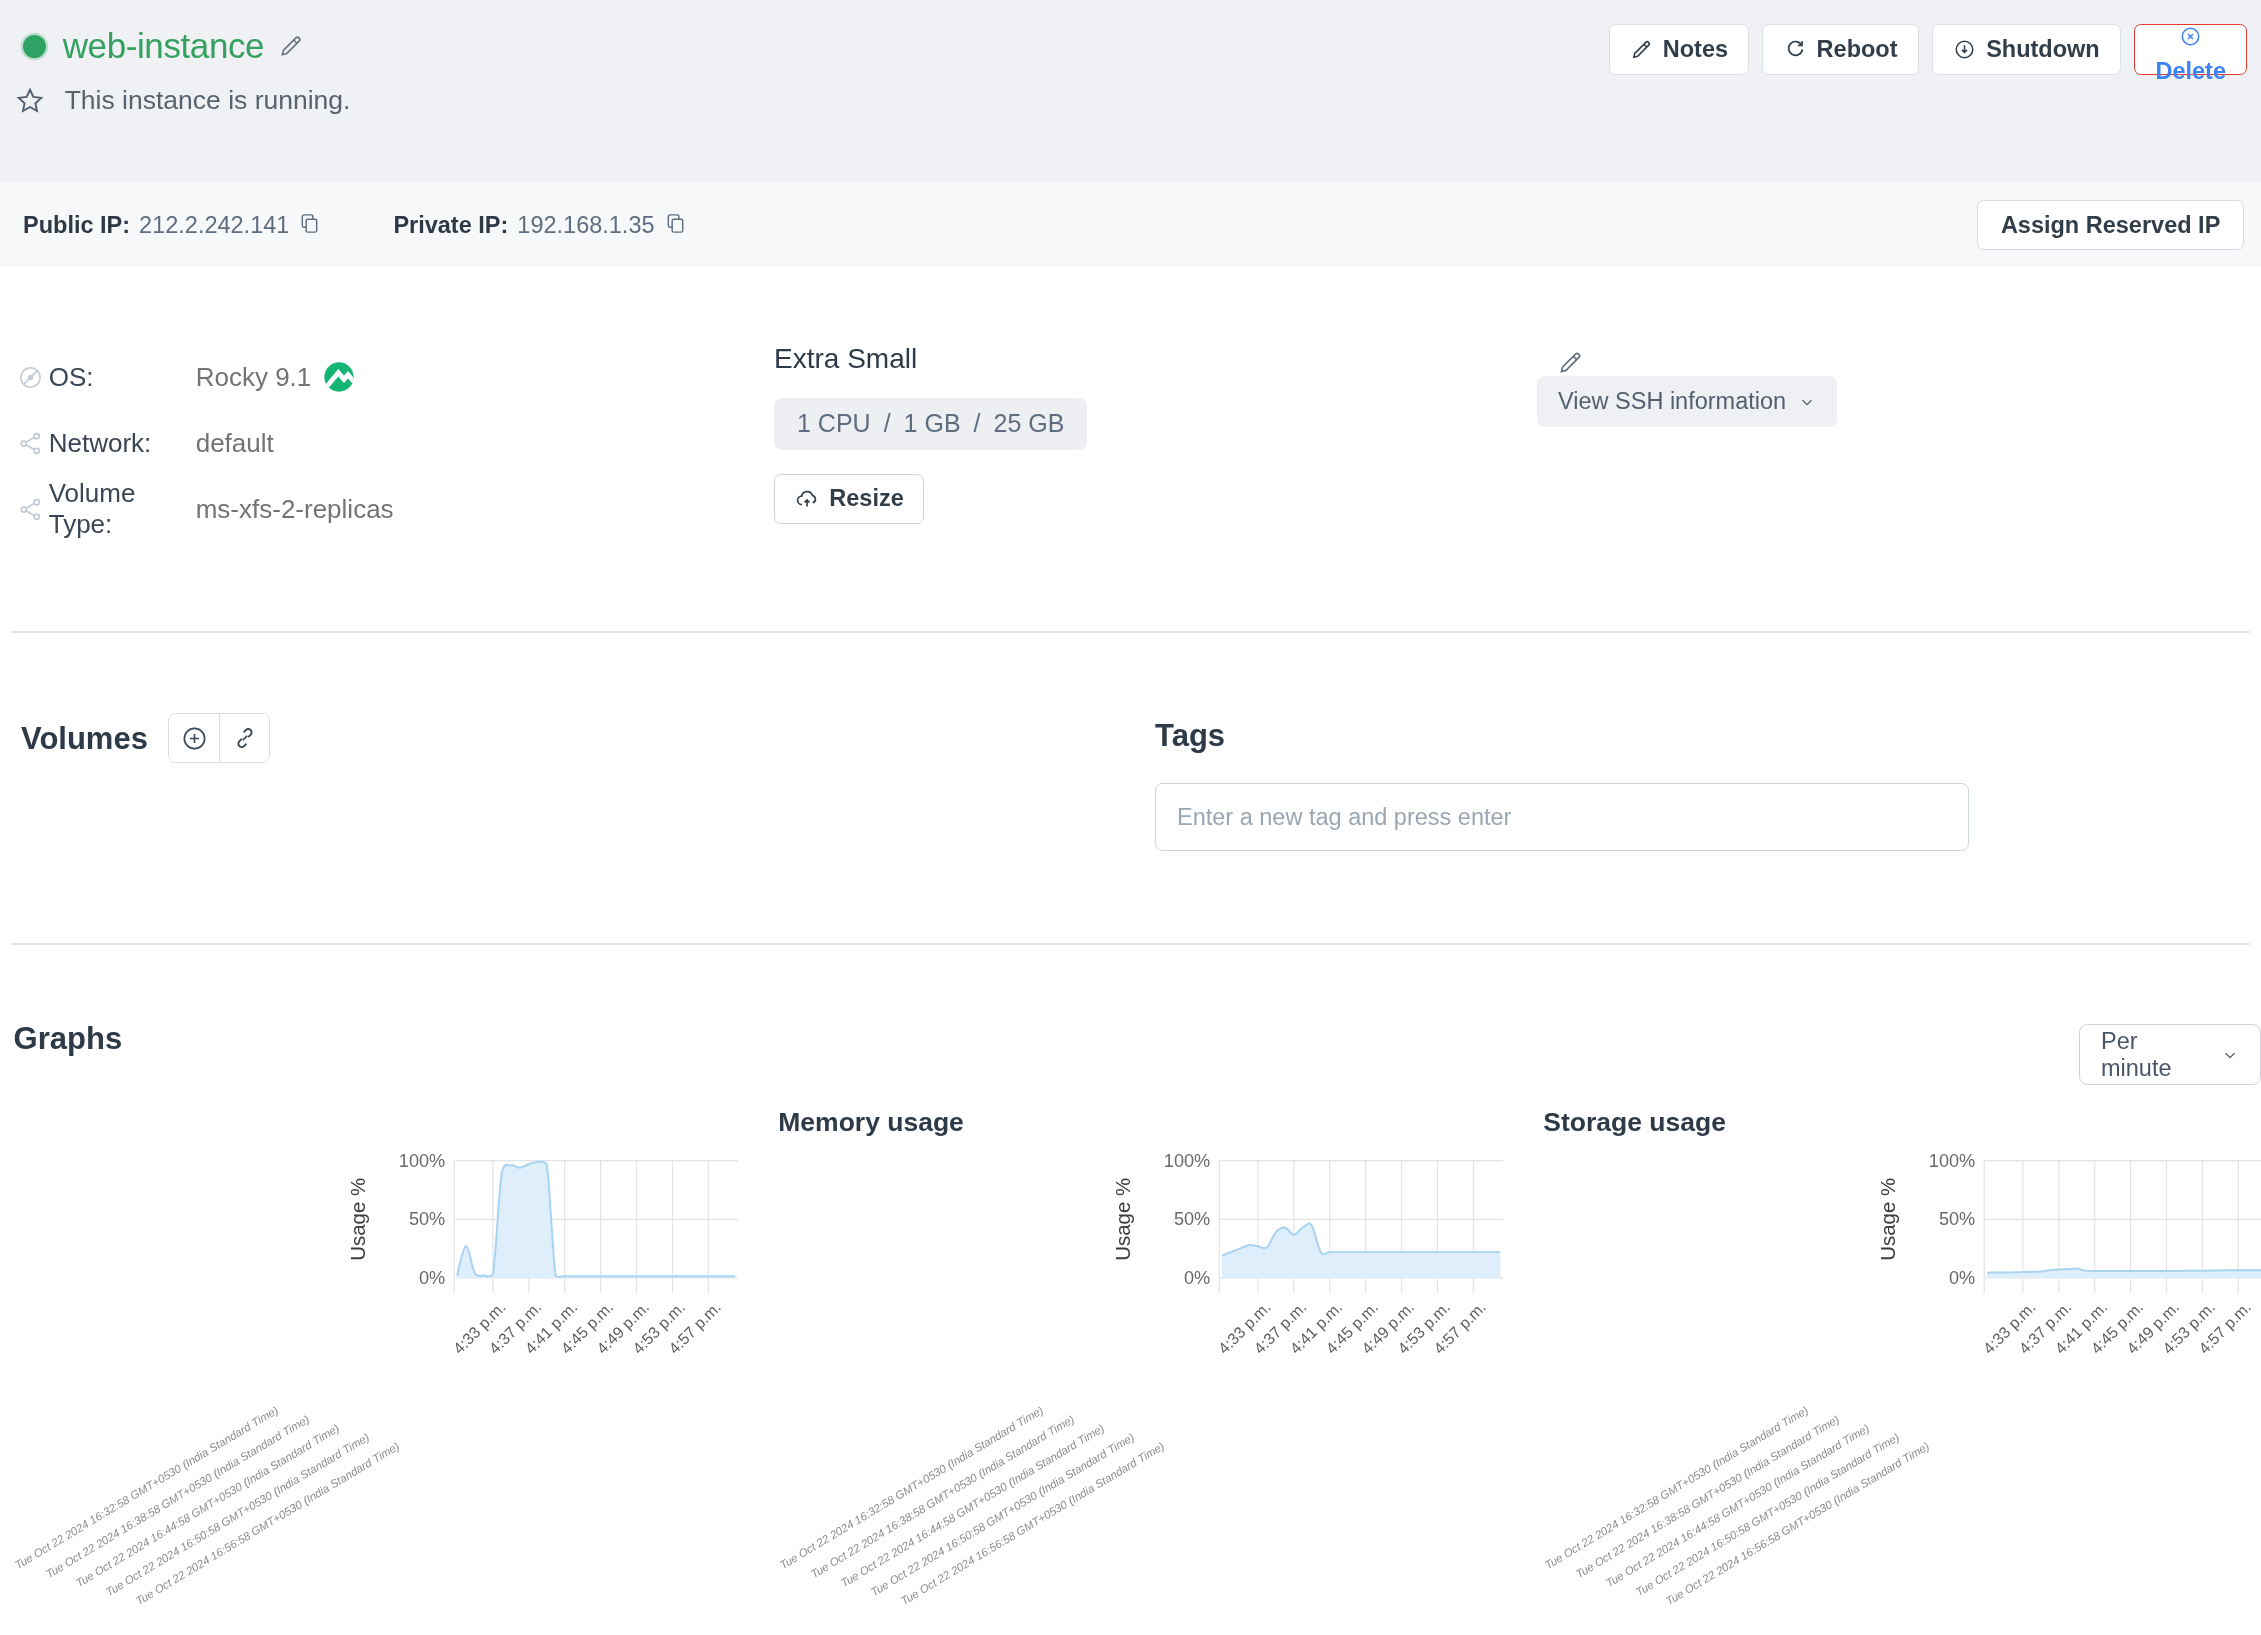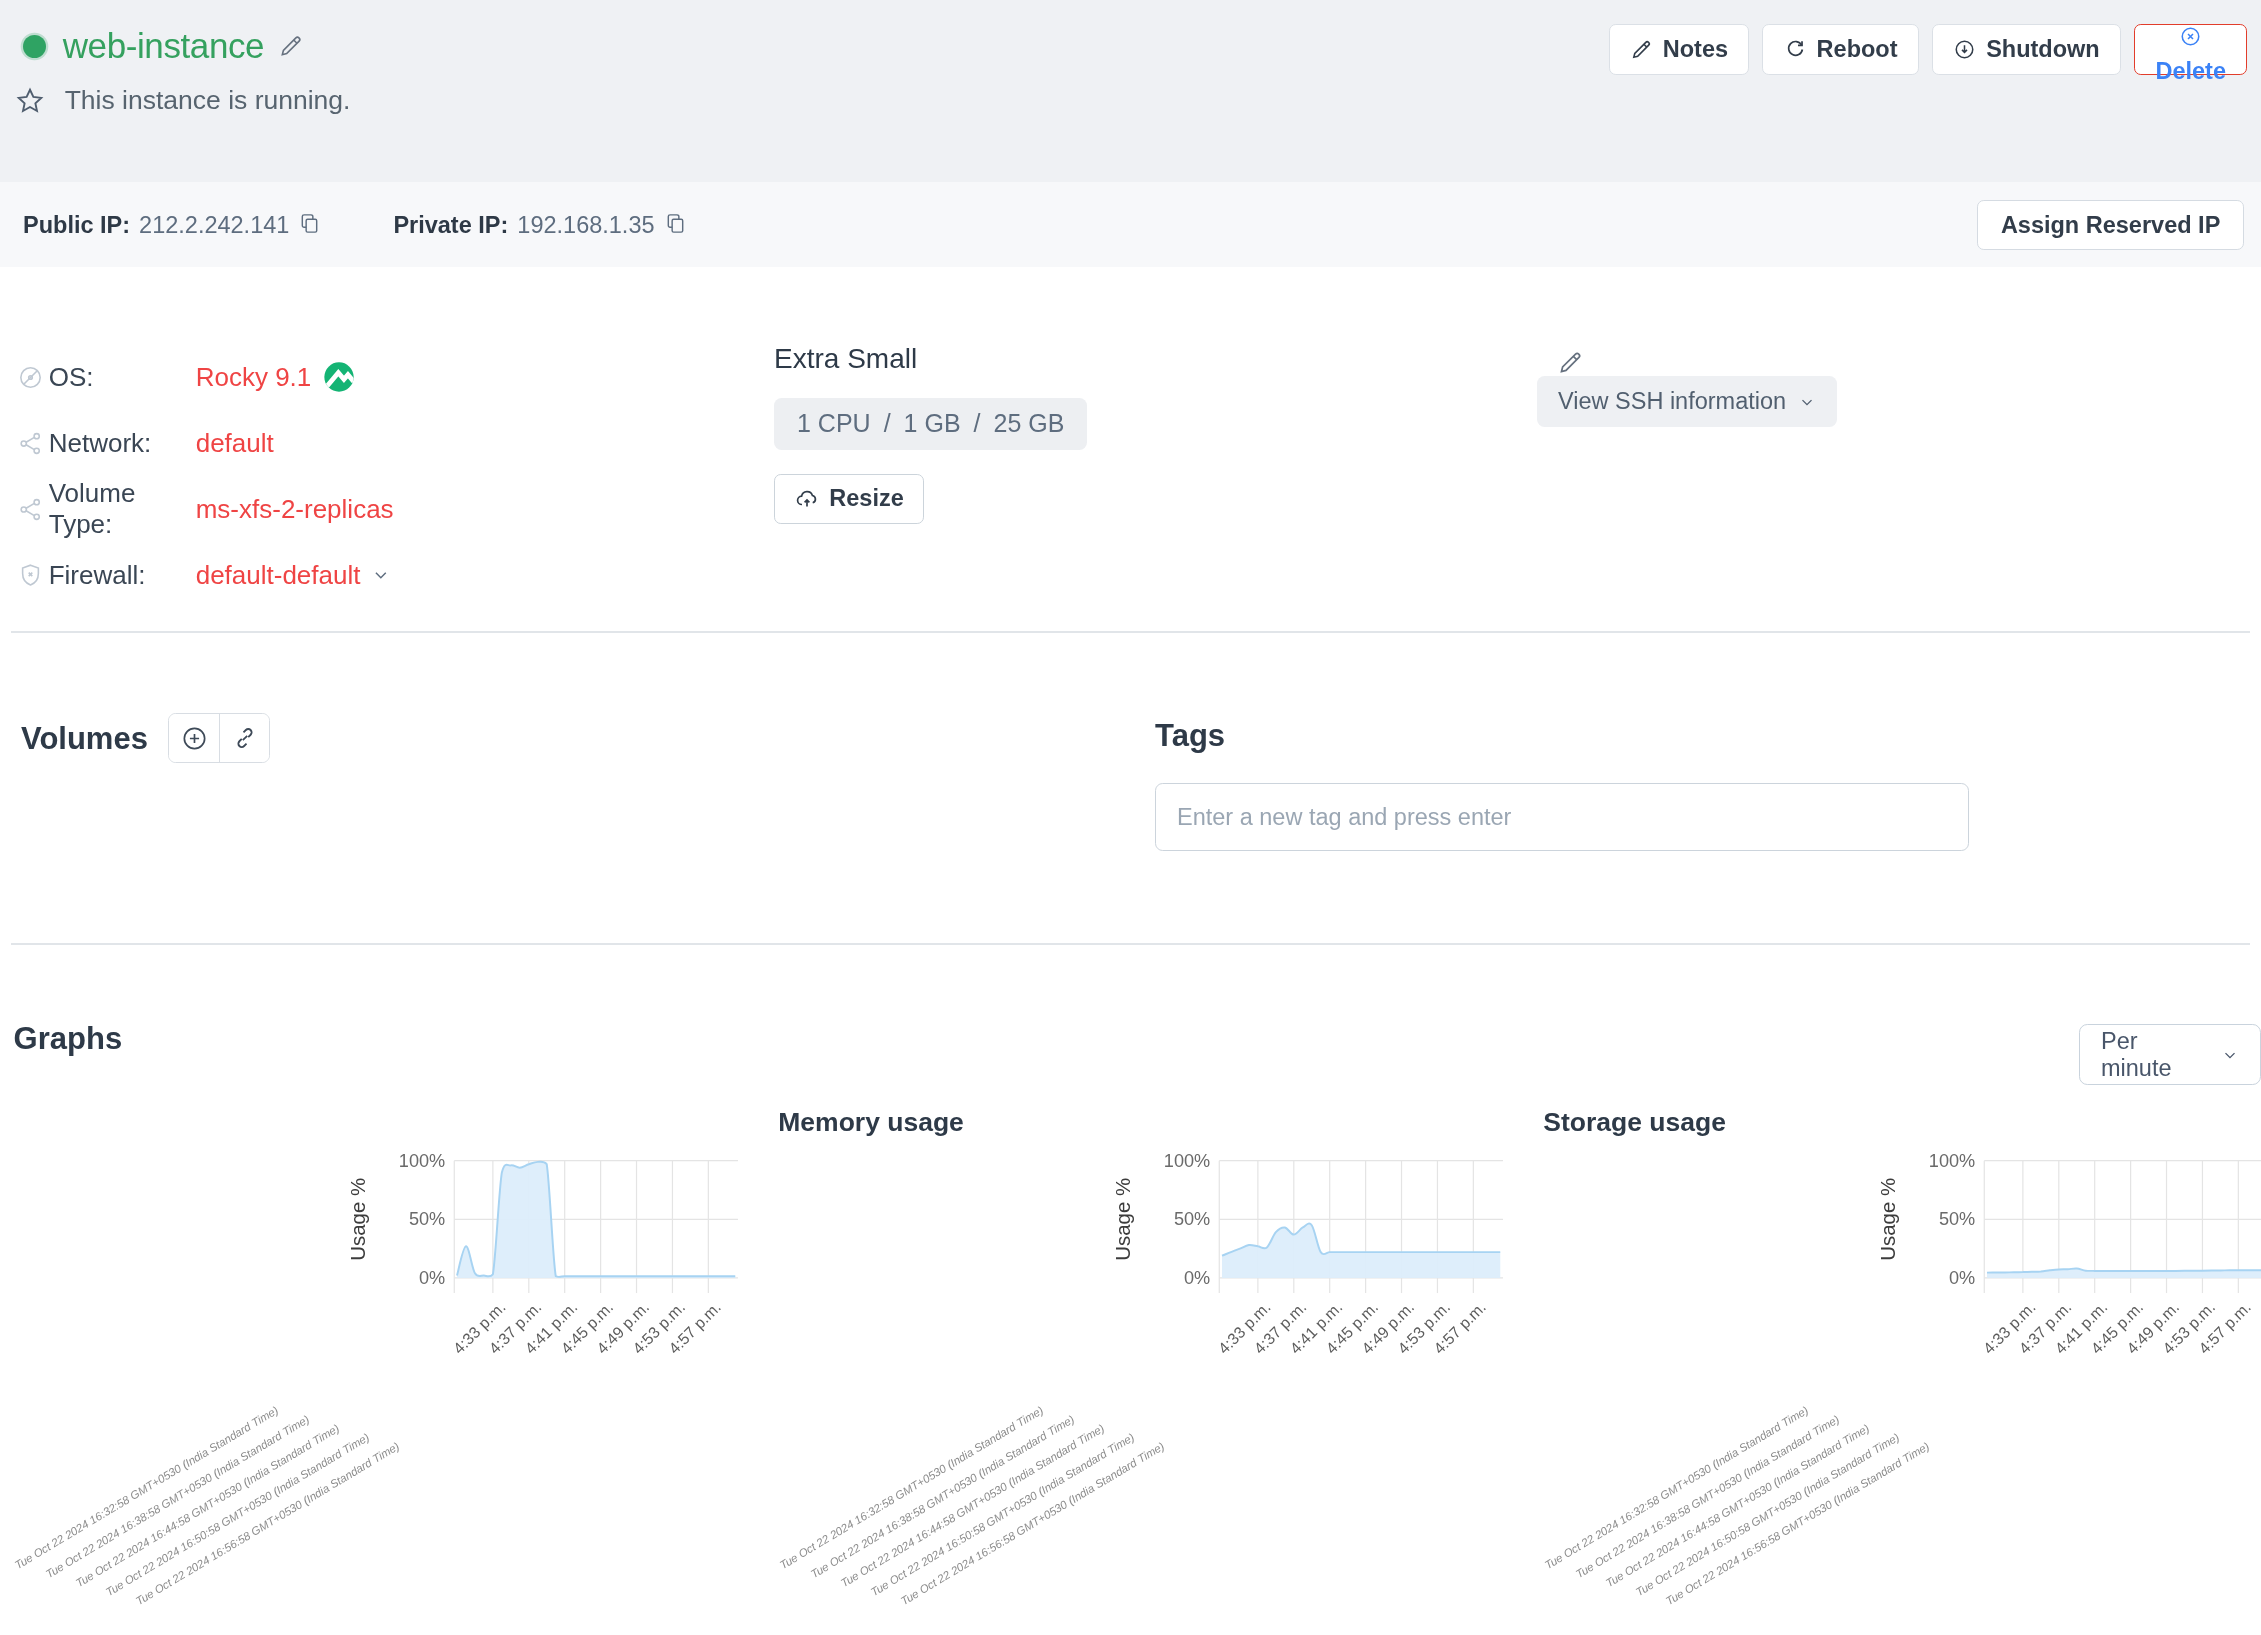--- a/index.html
+++ b/index.html
@@ -31,21 +31,21 @@
   .assign-btn { margin-left: auto; display: inline-flex; align-items: center; height: 50px; padding: 0 23px;
                 background: #fff; border: 1.5px solid #d5dbe2; border-radius: 6.8px; font-size: 23.5px; font-weight: bold;
                 color: #323d4a; cursor: pointer; }
 
   
   .details { position: absolute; left: 0; top: 267px; width: 2261px; height: 363px; background: #fff; }
   .detail-col1 { position: absolute; left: 16.7px; top: 89px; display: flex; flex-direction: column; gap: 24px; }
   .detail-row { display: flex; align-items: center; height: 42px; }
   .detail-row .dicon { width: 30px; color: #bfc8d2; }
   .detail-label { margin-left: 2px; width: 147px; font-size: 26px; color: #3a4654; }
-  .detail-value { font-size: 26px; color: #ef4444; display: flex; align-items: center; }
+  .detail-value { font-size: 26px; color: #737373; display: flex; align-items: center; }
   .rocky-logo { margin-left: 12px; }
   .fw-chevron { margin-left: 10.6px; color: #5e6d7f; }
   .clickable { cursor: pointer; }
 
   .detail-col2 { position: absolute; left: 774px; top: 76px; }
   .size-name { font-size: 28px; font-weight: 500; color: #2e3a48; }
   .specs-pill { display: inline-flex; align-items: flex-end; gap: 13px; margin-top: 23px; background: #edeff2;
                 border-radius: 7.6px; padding: 11.4px 23px; font-size: 25px; color: #5e6d7f; }
   .resize-btn { display: flex; align-items: center; gap: 10.6px; margin-top: 24px; height: 50px; padding: 0 19.7px;
                 width: max-content; background: #fff; border: 1.5px solid #ccd4db; border-radius: 6.8px;
@@ -226,37 +226,20 @@
         <span class="dicon">
             <svg class="ic" width="27" height="27" viewBox="0 0 24 24" fill="none" stroke="currentColor" stroke-width="1.4">
               <circle cx="6" cy="12" r="2.3"></circle>
               <circle cx="17.5" cy="5.5" r="2.3"></circle>
               <circle cx="17.5" cy="18.5" r="2.3"></circle>
               <path d="M8.1 10.9l7.3-4.3M8.1 13.1l7.3 4.3"></path>
             </svg>
           </span>
         <span class="detail-label">Volume Type:</span>
         <span class="detail-value">ms-xfs-2-replicas</span>
-      </div>
-      <div class="detail-row">
-        <span class="dicon">
-            <svg class="ic" width="27" height="27" viewBox="0 0 24 24" fill="none" stroke="currentColor" stroke-width="1.4">
-              <path d="M12 2.8l7 2.6v4.8c0 5-2.9 8.6-7 10.2-4.1-1.6-7-5.2-7-10.2V5.4z"></path>
-              <path d="M10.4 9.4l3.2 3.2M13.6 9.4l-3.2 3.2"></path>
-            </svg>
-          </span>
-        <span class="detail-label">Firewall:</span>
-        <span class="detail-value clickable">
-          <span>default-default</span>
-          <span class="fw-chevron">
-              <svg class="ic" width="19.7" height="19.7" viewBox="0 0 24 24" fill="none" stroke="currentColor" stroke-width="1.8">
-                <path d="M6 9.5l6 6 6-6"></path>
-              </svg>
-            </span>
-        </span>
       </div>
     </div>
 
     <div class="detail-col2">
       <div class="size-name">Extra Small</div>
       <div class="specs-pill">
         <span>1 CPU</span>
         <span>/</span>
         <span>1 GB</span>
         <span>/</span>

